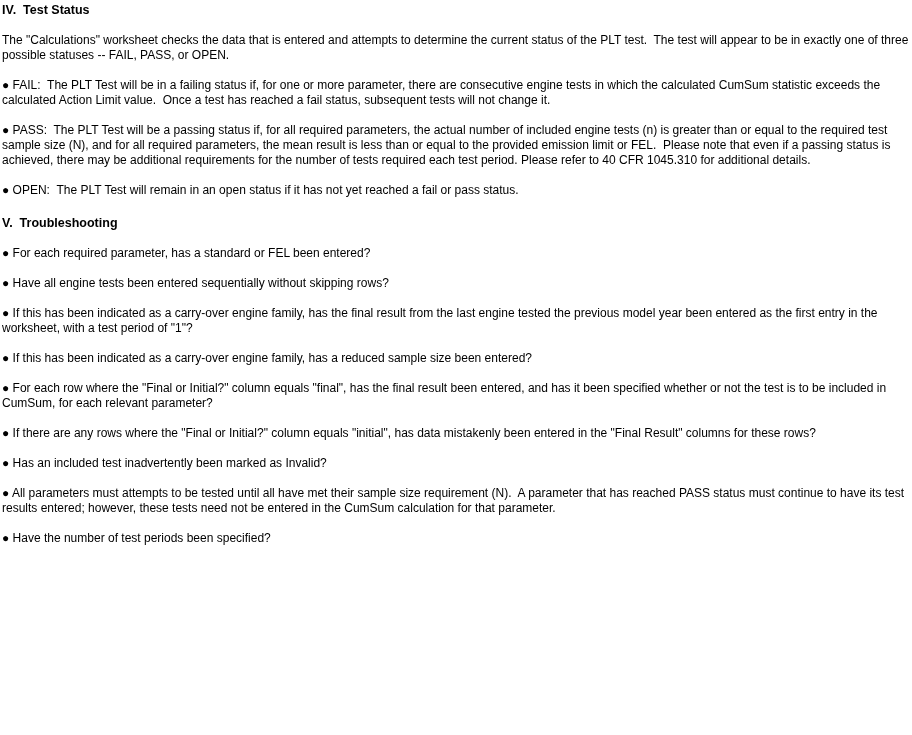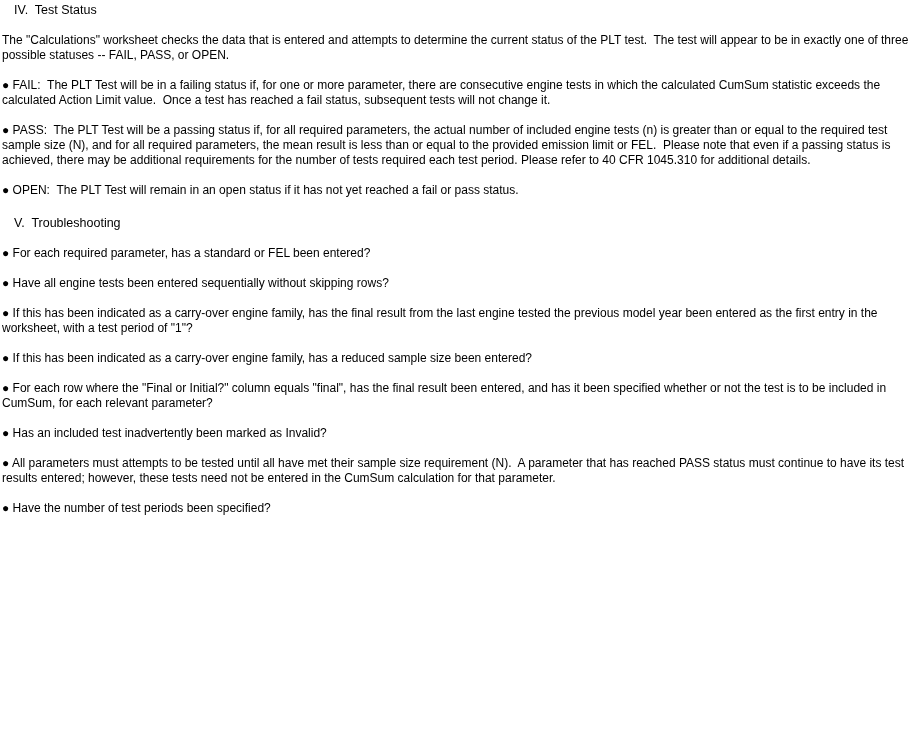--- a/index.html
+++ b/index.html
@@ -13,23 +13,23 @@
     overflow: hidden;
     color: #000000;
     font-family: "Liberation Sans", sans-serif;
     font-size: 12px;
     line-height: 15px;
   }
   .page {
     padding: 3px 2px 0 2px;
   }
   .heading {
-    font-weight: normal;
+    font-weight: bold;
     font-size: 12.5px;
-    margin: 0 0 15px 12px;
+    margin: 0 0 15px 0;
     white-space: pre-wrap;
   }
   .para {
     margin: 0 0 15px 0;
     white-space: pre-wrap;
   }
   .section-v .heading {
     margin-top: 18px;
   }
 </style>
@@ -46,18 +46,19 @@
     <p class="para bullet">● OPEN:  The PLT Test will remain in an open status if it has not yet reached a fail or pass status.</p>
   </div>
 
   <div class="section section-v">
     <div class="heading">V.  Troubleshooting</div>
     <p class="para bullet">● For each required parameter, has a standard or FEL been entered?</p>
     <p class="para bullet">● Have all engine tests been entered sequentially without skipping rows?</p>
     <p class="para bullet">● If this has been indicated as a carry-over engine family, has the final result from the last engine tested the previous model year been entered as the first entry in the worksheet, with a test period of "1"?</p>
     <p class="para bullet">● If this has been indicated as a carry-over engine family, has a reduced sample size been entered?</p>
     <p class="para bullet">● For each row where the "Final or Initial?" column equals "final", has the final result been entered, and has it been specified whether or not the test is to be included in CumSum, for each relevant parameter?</p>
+    <p class="para bullet">● If there are any rows where the "Final or Initial?" column equals "initial", has data mistakenly been entered in the "Final Result" columns for these rows?</p>
     <p class="para bullet">● Has an included test inadvertently been marked as Invalid?</p>
     <p class="para bullet">● All parameters must attempts to be tested until all have met their sample size requirement (N).  A parameter that has reached PASS status must continue to have its test results entered; however, these tests need not be entered in the CumSum calculation for that parameter.</p>
     <p class="para bullet">● Have the number of test periods been specified?</p>
   </div>
 
 </div>
 
 </body></html>

